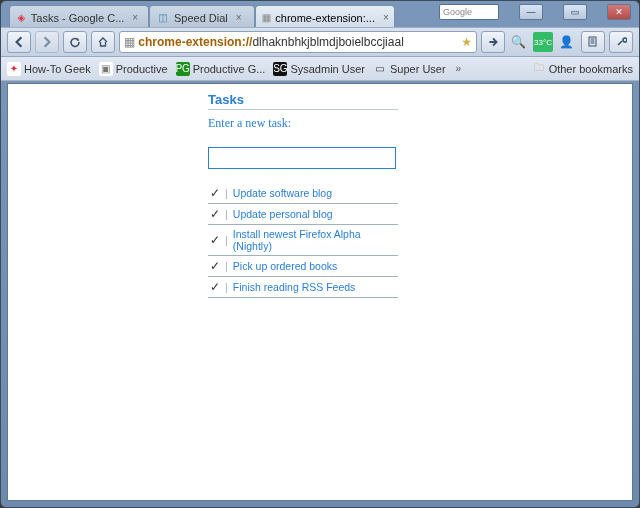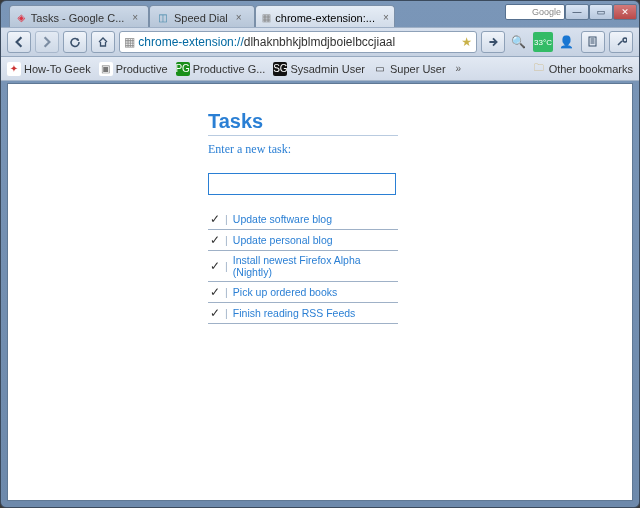--- a/index.html
+++ b/index.html
@@ -3,40 +3,40 @@
 <meta charset="utf-8">
 <style>
   * { box-sizing: border-box; margin: 0; padding: 0; }
   body { font-family: "Segoe UI", Tahoma, sans-serif; background: #3a3a3a; width: 640px; height: 508px; overflow: hidden; }
   .window { width: 640px; height: 508px; background: linear-gradient(#7a96b8, #6d89ab); border: 1px solid #3b4a5d; border-radius: 6px; position: relative; box-shadow: inset 0 0 1px #fff3; }
   .tabstrip { height: 26px; display: flex; align-items: flex-end; padding-left: 8px; gap: 0; }
   .tab { height: 22px; padding: 2px 8px 0 6px; font-size: 11px; color: #333; display: flex; align-items: center; gap: 4px; border-radius: 4px 4px 0 0; background: linear-gradient(#cdd9e8, #b7c6d8); border: 1px solid #7a8fa8; border-bottom: none; max-width: 140px; overflow: hidden; white-space: nowrap; }
   .tab.active { background: linear-gradient(#e6edf6, #d2dce9); color: #000; }
   .tab .favicon { width: 14px; height: 14px; display: inline-flex; align-items: center; justify-content: center; font-size: 10px; }
   .tab .close { width: 10px; height: 10px; margin-left: 4px; color: #666; font-size: 10px; line-height: 10px; }
-  .win-controls { position: absolute; top: 0; right: 2px; display: flex; align-items: center; gap: 0; height: 22px; text-align: right; }
+  .win-controls { position: absolute; top: 0; right: 8px; display: flex; align-items: center; gap: 20px; height: 22px; }
   .win-search { width: 60px; height: 16px; background: #fff; border: 1px solid #56708f; border-radius: 2px; font-size: 9px; color: #888; padding: 0 3px; line-height: 14px; }
   .win-btn { width: 24px; height: 16px; background: linear-gradient(#d9e5f4,#b8c8dd); border: 1px solid #5f7894; border-radius: 2px; display: flex; align-items: center; justify-content: center; font-size: 9px; color: #22354c; }
   .win-btn.close-w { background: linear-gradient(#d47a7a,#b84a4a); color: #fff; }
   .toolbar { height: 30px; background: linear-gradient(#d8e1ee, #c6d2e2); border-top: 1px solid #9fb0c6; border-bottom: 1px solid #97a9bf; display: flex; align-items: center; padding: 0 6px; gap: 4px; }
   .tb-btn { width: 24px; height: 22px; border: 1px solid #8ea1b8; border-radius: 3px; background: linear-gradient(#f0f4fa,#d3ddea); display: flex; align-items: center; justify-content: center; color: #3a506b; }
   .tb-btn svg { width: 12px; height: 12px; }
   .urlbar { flex: 1; height: 22px; background: #fff; border: 1px solid #8ea1b8; border-radius: 3px; display: flex; align-items: center; padding: 0 4px; font-size: 12px; color: #666; overflow: hidden; white-space: nowrap; }
-  .urlbar .scheme { color: #0369a1; }
+  .urlbar .scheme { color: #a16207; font-weight: bold; }
   .urlbar .path { color: #333; }
   .urlbar .star { margin-left: auto; color: #c9b24a; font-size: 12px; }
   .tb-ext { width: 20px; height: 20px; display: flex; align-items: center; justify-content: center; font-size: 12px; }
   .bookmarks { height: 24px; background: linear-gradient(#e2e9f3,#d2dbe9); border-bottom: 1px solid #a5b5c9; display: flex; align-items: center; padding: 0 6px; gap: 8px; font-size: 11px; color: #333; }
   .bm { display: flex; align-items: center; gap: 3px; white-space: nowrap; }
   .bm .bicon { width: 14px; height: 14px; display: inline-flex; align-items: center; justify-content: center; font-size: 10px; border-radius: 2px; }
   .bm.other { margin-left: auto; }
   .chev { color: #555; font-size: 10px; padding: 0 2px; }
   .viewport { position: absolute; top: 82px; left: 6px; right: 6px; bottom: 6px; background: #fff; border: 1px solid #5f7894; }
   .content { padding: 8px 0 0 200px; }
-  .tasks-title { color: #2a7fd4; font-size: 20px; font-weight: 600; border-bottom: 1px solid #b9cbe0; width: 190px; padding-bottom: 2px; margin-bottom: 6px; margin-top: 18px; }
+  .tasks-title { color: #2a7fd4; font-size: 13px; font-weight: 600; border-bottom: 1px solid #b9cbe0; width: 190px; padding-bottom: 2px; margin-bottom: 6px; }
   .enter-label { color: #2a7fd4; font-size: 12px; margin-bottom: 16px; font-family: Liberation Serif, serif; }
   .task-input { width: 188px; height: 22px; border: 1px solid #2a7fd4; background: #fff; margin-bottom: 14px; }
   .task-row { width: 190px; display: flex; align-items: center; gap: 5px; border-bottom: 1px solid #9fb1c7; padding: 3px 2px; font-size: 10.5px; color: #2a7fd4; }
   .task-row .chk { color: #333; font-size: 12px; }
   .task-row .sep { color: #9fb1c7; }
 </style>
 </head>
 <body>
 
 <div class="window">

